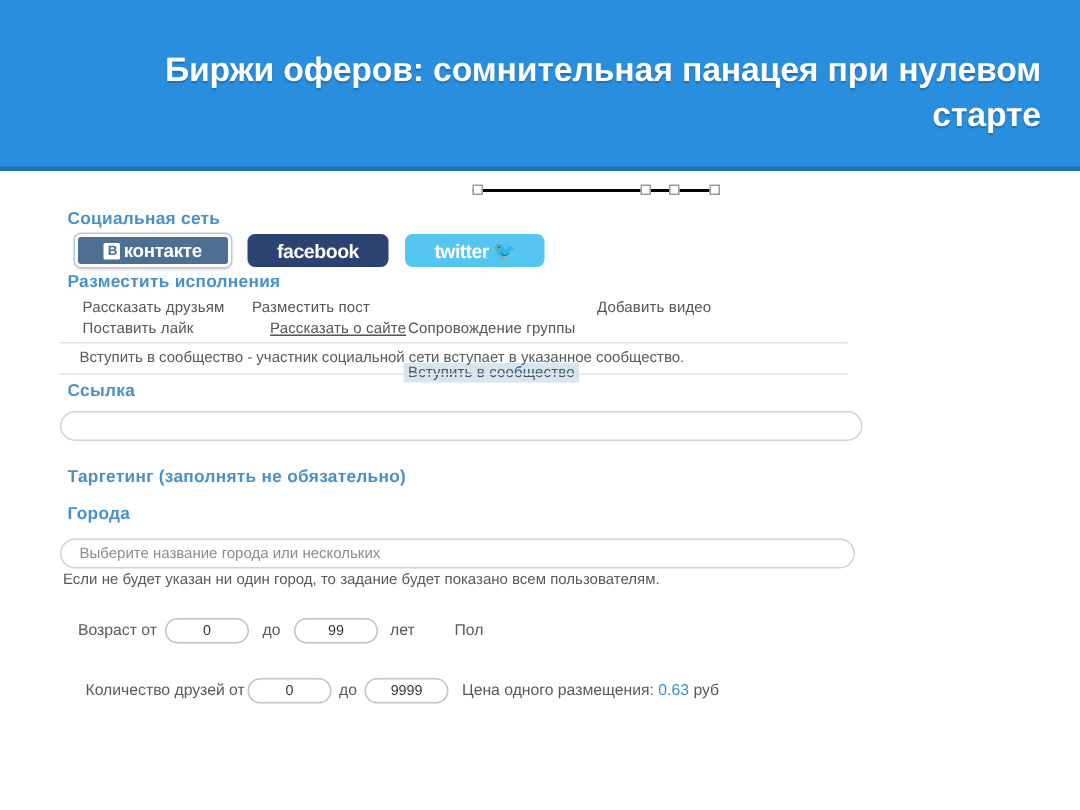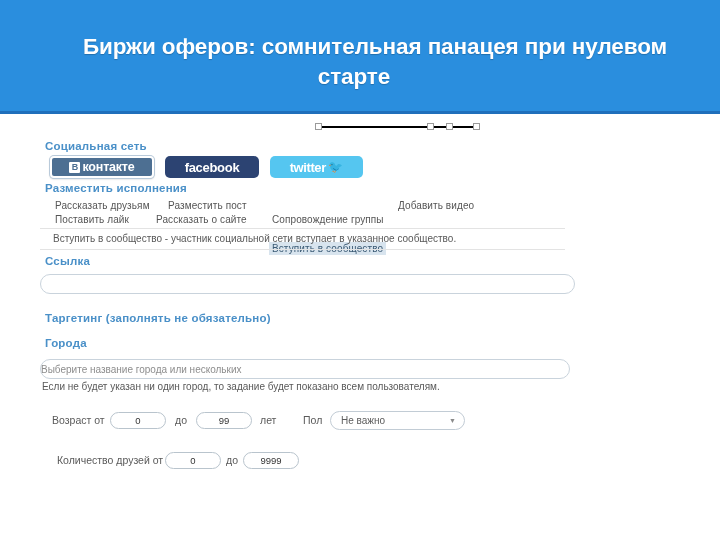--- a/index.html
+++ b/index.html
@@ -33,21 +33,21 @@
   }
   #slide-title {
     position: absolute;
     left: 14px;
     top: 32px;
     width: 680px;
     color: #ffffff;
     font-size: 22.5px;
     font-weight: bold;
     line-height: 1.33;
-    text-align: center;
+    text-align: right;
     text-indent: 42px;
     letter-spacing: -0.1px;
     text-shadow: 0 1px 1px rgba(0,0,0,0.22);
     white-space: pre-wrap;
   }
 
   
   #selected-line {
     position: absolute;
     left: 315px;
@@ -187,21 +187,21 @@
     position: absolute;
     box-sizing: border-box;
     border: 1px solid #c9d3dc;
     border-radius: 14px;
     background: #ffffff;
     height: 20px;
     font-size: 10px;
     color: #8d8d8d;
     display: flex;
     align-items: center;
-    padding-left: 0;
+    padding-left: 12px;
   }
   .numbox {
     position: absolute;
     box-sizing: border-box;
     border: 1px solid #b9c4cd;
     border-radius: 10px;
     background: #ffffff;
     height: 17px;
     width: 56px;
     font-size: 9.5px;
@@ -265,21 +265,21 @@
   </div>
 
   <div class="sect-label" style="left:45px; top:51px;">Разместить исполнения</div>
 
   <div class="act-link" style="left:55px; top:69px;">Рассказать друзьям</div>
   <div class="act-link" style="left:168px; top:69px;">Разместить пост</div>
   <div class="act-link selected" style="left:272px; top:69px;margin-top:42px;">Вступить в сообщество</div>
   <div class="act-link" style="left:398px; top:69px;">Добавить видео</div>
 
   <div class="act-link" style="left:55px; top:83px;">Поставить лайк</div>
-  <div class="act-link" style="left:156px; top:83px;">Рассказать о сайте</div>
+  <div class="act-link" style="left:180px; top:83px;text-decoration:underline;">Рассказать о сайте</div>
   <div class="act-link" style="left:272px; top:83px;">Сопровождение группы</div>
 
   <div class="hr-line" style="left:40px; top:97px; width:525px;"></div>
 
   <div class="desc-text" style="left:42px; top:102px;padding-left:11px;">Вступить в сообщество - участник социальной сети вступает в указанное сообщество.</div>
 
   <div class="hr-line" style="left:40px; top:118px; width:525px;"></div>
 
   <div class="sect-label" style="left:45px; top:124px;">Ссылка</div>
 
@@ -293,24 +293,25 @@
 
   <div class="desc-text" style="left:42px; top:250px;">Если не будет указан ни один город, то задание будет показано всем пользователям.</div>
 
   <div class="plain-label" style="left:52px; top:283px;">Возраст от</div>
   <div class="numbox" style="left:110px; top:281px;">0</div>
   <div class="plain-label" style="left:175px; top:283px;">до</div>
   <div class="numbox" style="left:196px; top:281px;">99</div>
   <div class="plain-label" style="left:260px; top:283px;">лет</div>
 
   <div class="plain-label" style="left:303px; top:283px;">Пол</div>
-  <div class="selectbox" style="left:330px; top:280px; width:135px;">
-    <span>Не важно</span>
-    <span class="caret">▼</span>
-  </div>
 
   <div class="plain-label" style="left:57px; top:323px;">Количество друзей от</div>
   <div class="numbox" style="left:165px; top:321px;">0</div>
   <div class="plain-label" style="left:226px; top:323px;">до</div>
   <div class="numbox" style="left:243px; top:321px;">9999</div>
 
+  <div class="plain-label" style="left:308px; top:323px;">
+    <span>Цена одного размещения:</span>
+    <span class="price-val" style="color: rgb(63, 143, 208);">0.63</span>
+    <span>руб</span>
+  </div>
 
 </div>
 
 </body></html>

